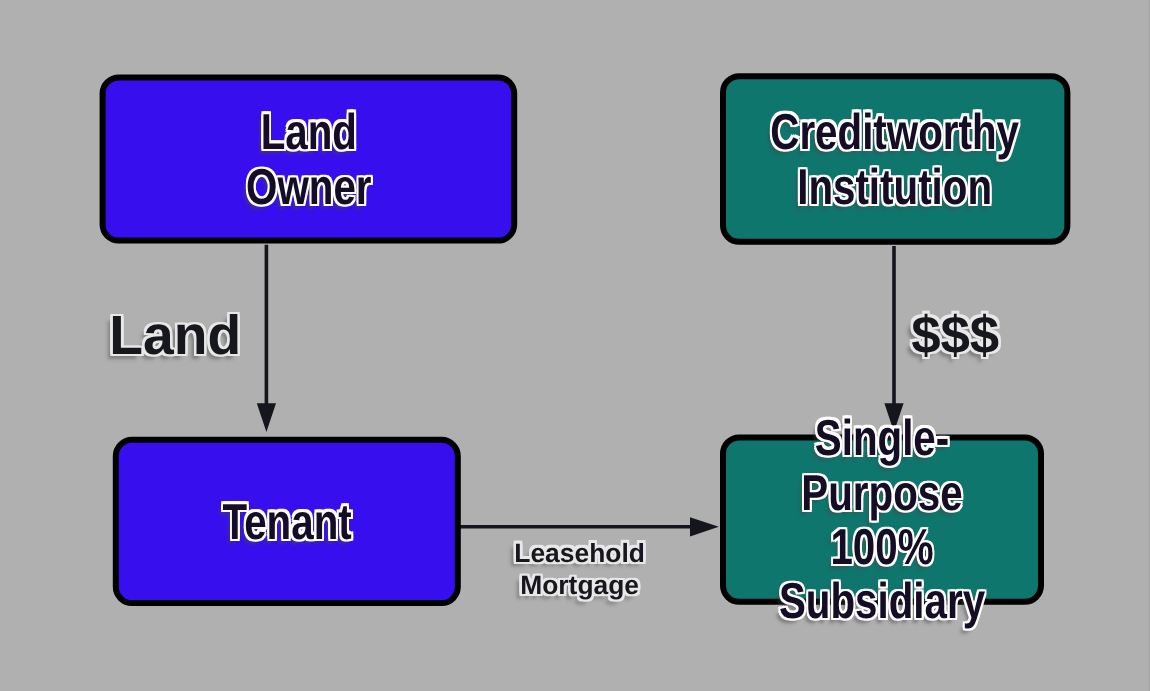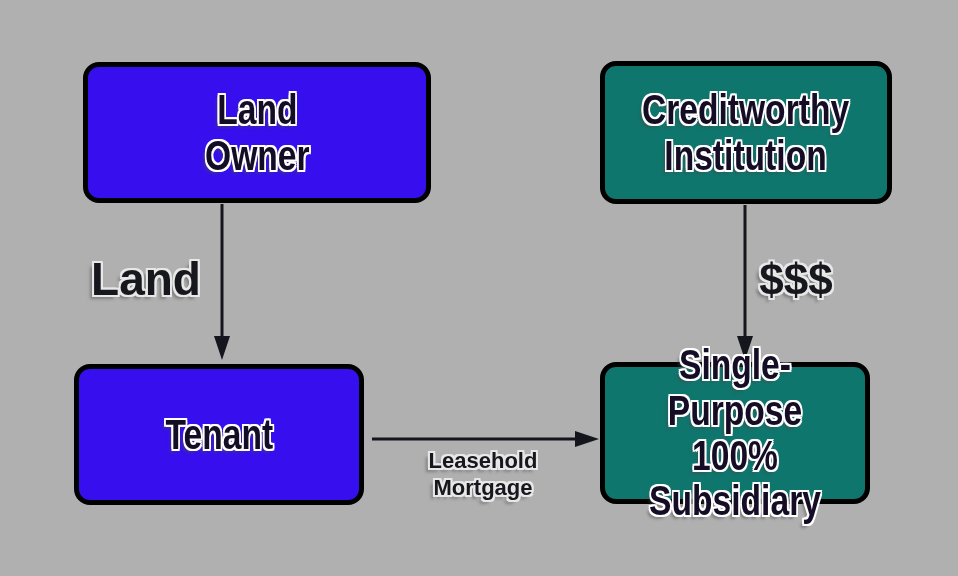--- a/index.html
+++ b/index.html
@@ -90,21 +90,21 @@
   <div class="box box-blue" style="left:83px; top:62px; width:348px; height:141px;">
     <div class="box-label">Land
 Owner</div>
   </div>
 
   <div class="box box-green" style="left:600px; top:61px; width:292px; height:143px;">
     <div class="box-label">Creditworthy
 Institution</div>
   </div>
 
-  <div class="box box-blue" style="left:74px; top:364px; width:290px; height:141px;">
+  <div class="box box-blue" style="left:94px; top:364px; width:290px; height:141px;">
     <div class="box-label">Tenant</div>
   </div>
 
   <div class="box box-green" style="left:600px; top:362px; width:270px; height:142px;">
     <div class="box-label">Single-Purpose
 100% Subsidiary</div>
   </div>
 
   <div id="lease-label" class="edge-label">Land</div>
 

